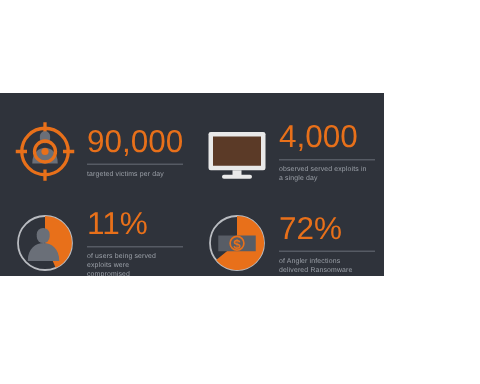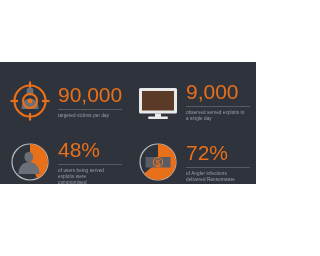--- a/index.html
+++ b/index.html
@@ -122,41 +122,41 @@
           <rect x="3" y="9" width="38" height="25.5" rx="1.5" fill="#e9e9e9"></rect>
 
           <rect x="6" y="12" width="32" height="19.5" fill="#5b3a27"></rect>
 
           <rect x="19" y="34.5" width="6" height="3.5" fill="#e9e9e9"></rect>
 
           <rect x="12" y="37.5" width="20" height="2.6" rx="1.3" fill="#e9e9e9"></rect>
         </svg>
       </div>
       <div class="stat-text">
-        <div class="stat-number">9,000</div>
+        <div class="stat-number">4,000</div>
         <div class="stat-rule"></div>
         <div class="stat-caption">observed served exploits in
 a single day</div>
       </div>
     </div>
 
     <div class="stat-cell">
       <div class="stat-icon">
         <svg width="44" height="44" viewBox="0 0 44 44">
 
           <circle cx="22" cy="22" r="18" fill="none" stroke="#b9bcc1" stroke-width="1.2"></circle>
 
           <path d="M22 22 L22 4 A18 18 0 0 1 29.1 38.5 Z" fill="#e8701a"></path>
 
           <rect x="16.5" y="12" width="8.6" height="10" rx="4.2" fill="#6a6f78"></rect>
           <path d="M10.5 34 C10.5 25.5 16 22 21 22 C26 22 31.5 25.5 31.5 34 Z" fill="#6a6f78"></path>
         </svg>
       </div>
       <div class="stat-text">
-        <div class="stat-number">48%</div>
+        <div class="stat-number">11%</div>
         <div class="stat-rule"></div>
         <div class="stat-caption">of users being served
 exploits were
 compromised</div>
       </div>
     </div>
 
     <div class="stat-cell">
       <div class="stat-icon">
         <svg width="44" height="44" viewBox="0 0 44 44">

